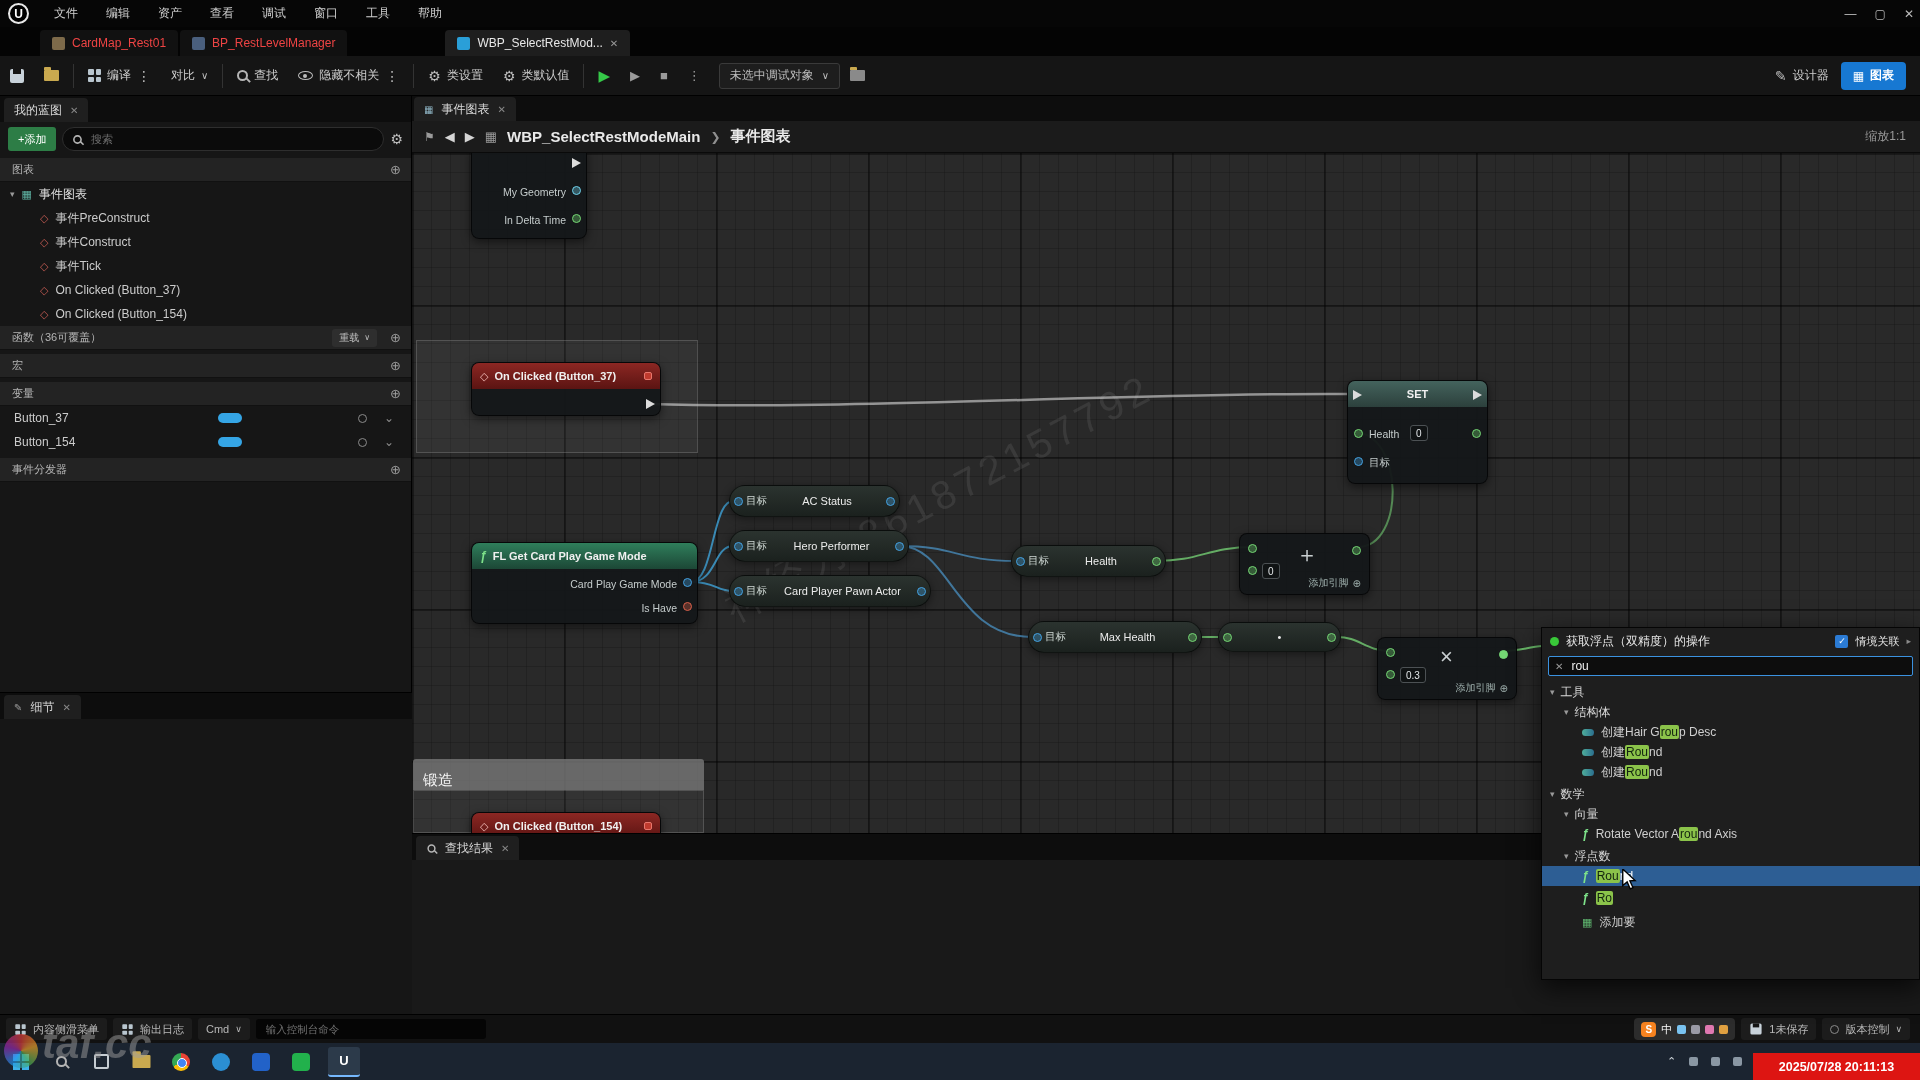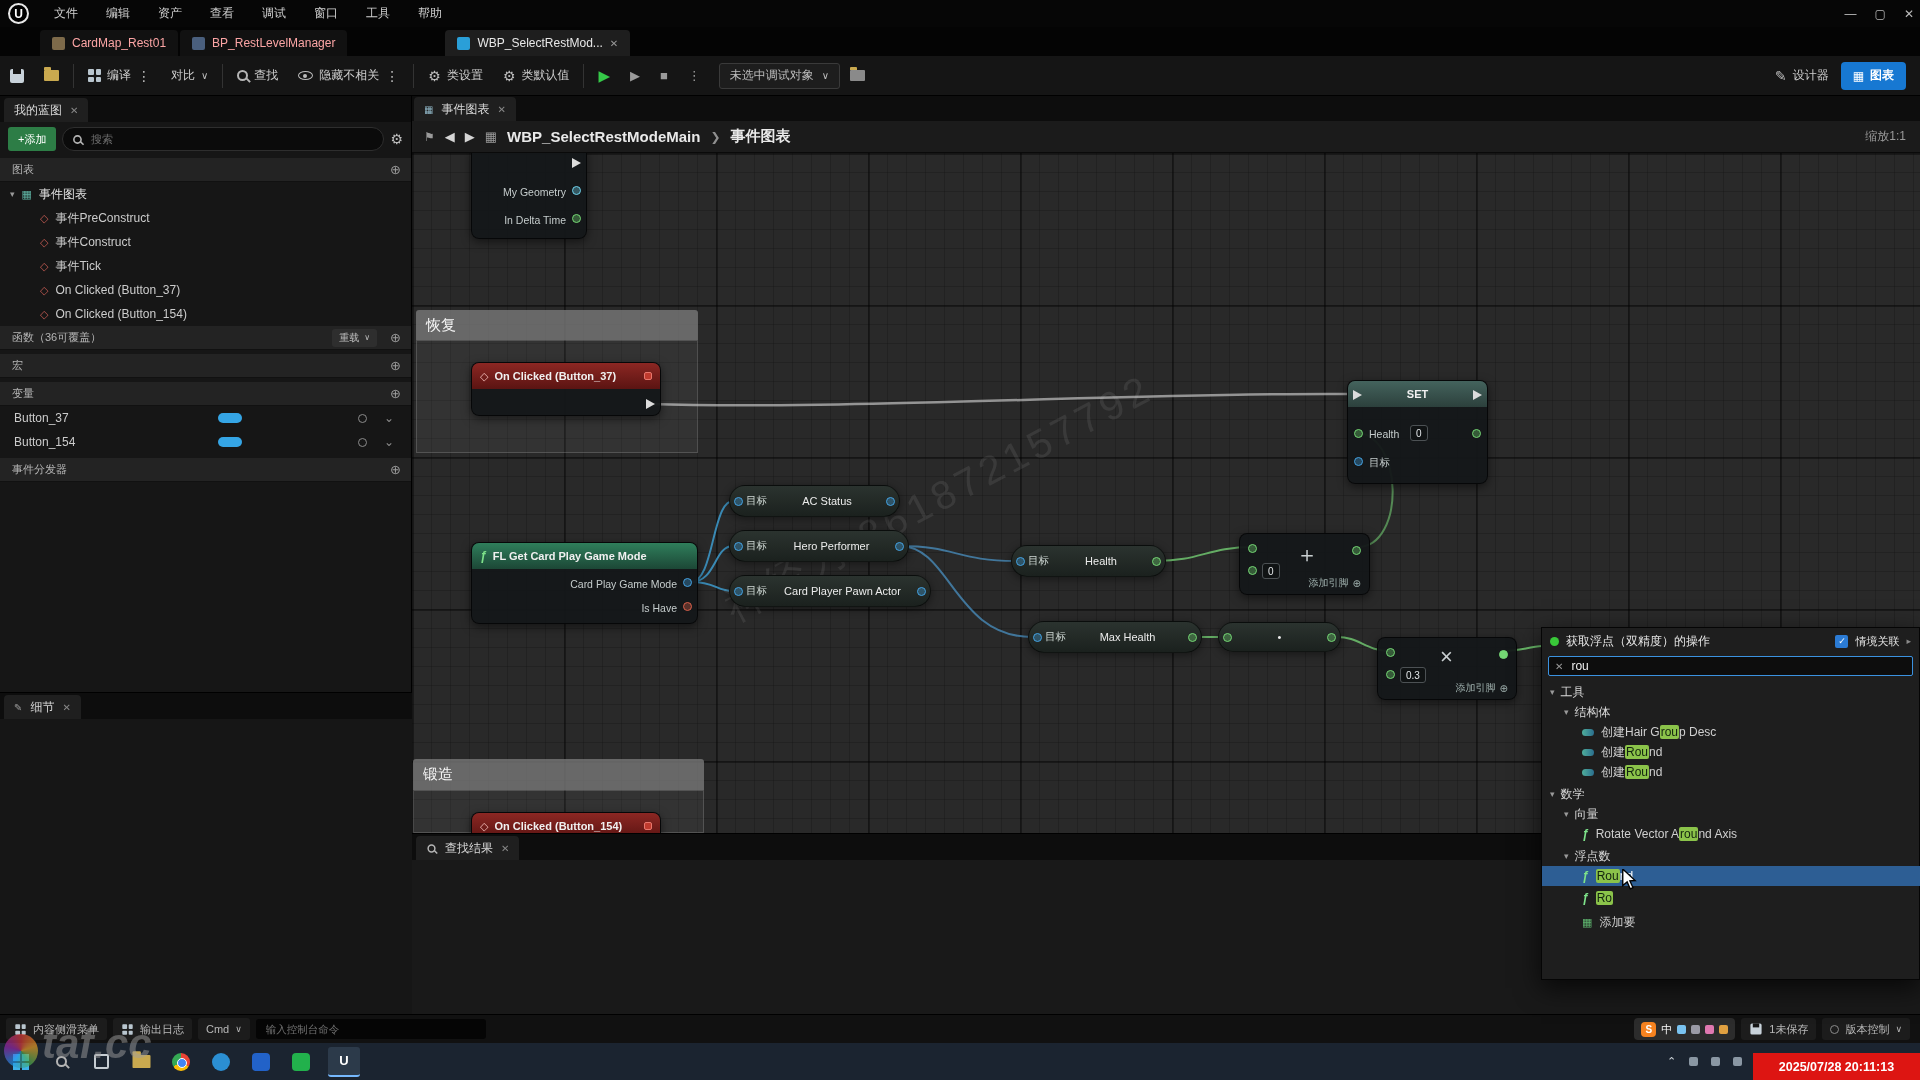--- a/index.html
+++ b/index.html
@@ -7,21 +7,21 @@
   .screen{position:relative;width:1920px;height:1080px;overflow:hidden;background:#101010;color:#ccc;}
   .abs{position:absolute;}
   .flex{display:flex;align-items:center;}
 
   
   .menubar{left:0;top:0;width:1920px;height:27px;background:#060606;display:flex;align-items:center;gap:2px;z-index:4;}
   .uelogo{width:21px;height:21px;border-radius:50%;background:#000;border:2px solid #e8e8e8;color:#fff;font-size:12px;font-weight:bold;display:flex;align-items:center;justify-content:center;margin:0 10px 0 8px;}
   .menu-item{font-size:12px;color:#cfcfcf;padding:0 13px;height:27px;line-height:27px;}
   .winbtns{position:absolute;right:6px;top:0;display:flex;gap:18px;color:#bbb;font-size:12px;height:27px;align-items:center;}
   .tabbar{left:0;top:27px;width:1920px;height:29px;background:#040404;display:flex;align-items:flex-end;z-index:4;}
-  .atab{height:26px;display:flex;align-items:center;gap:7px;padding:0 12px;font-size:12px;color:#fca5a5;background:#111;margin-right:2px;border-radius:4px 4px 0 0;}
+  .atab{height:26px;display:flex;align-items:center;gap:7px;padding:0 12px;font-size:12px;color:#ef4444;background:#111;margin-right:2px;border-radius:4px 4px 0 0;}
   .atab.active{background:#1e1e1e;color:#e8e8e8;}
   .tab-ico{width:13px;height:13px;border-radius:2px;}
   .parentclass{position:absolute;right:10px;top:31px;font-size:11px;color:#8a8a8a;}
   .parentclass b{color:#a8cdef;font-weight:normal;}
 
   .toolbar{left:0;top:56px;width:1920px;height:40px;background:#151515;border-bottom:1px solid #000;display:flex;align-items:center;z-index:4;}
   .tbtn{display:flex;align-items:center;gap:6px;font-size:12px;color:#cfcfcf;padding:0 10px;height:40px;}
   .tsep{width:1px;height:24px;background:#333;margin:0 4px;}
   .tico{font-size:14px;color:#bdbdbd;}
   .lens{width:11px;height:11px;border:2px solid #b5b5b5;border-radius:50%;position:relative;display:inline-block;}
@@ -166,23 +166,20 @@
     <div class="gwm" style="left:700px;top:470px;">神经刀 861872157792</div>
 
     <div class="node" style="left:471px;top:149px;width:116px;height:90px;border-radius:0 0 8px 8px;">
       <span class="xp" style="right:5px;top:8px;"></span>
       <span class="pinlabel" style="right:20px;top:36px;">My Geometry</span>
       <span class="pc lblue" style="right:5px;top:36px;"></span>
       <span class="pinlabel" style="right:20px;top:64px;">In Delta Time</span>
       <span class="pc green" style="right:5px;top:64px;"></span>
     </div>
 
-    <div class="comment-hd" style="left:416px;top:310px;width:282px;height:30px;">
-        <span>恢复</span>
-      </div>
     <div class="comment-bd" style="left:416px;top:340px;width:282px;height:113px;"></div>
 
     <div class="node" style="left:471px;top:362px;width:190px;height:54px;">
       <div class="nhdr hdr-event">
         <span class="evt-d" style="color:#f0b9b4;">◇</span>
         <span>On Clicked (Button_37)</span>
         <span class="deleg"></span>
       </div>
       <span class="xp" style="right:5px;top:36px;"></span>
     </div>
@@ -266,21 +263,21 @@
       <span class="xp" style="left:5px;top:9px;"></span>
       <span class="xp" style="right:5px;top:9px;"></span>
       <span class="pc green" style="left:6px;top:48px;"></span>
       <span class="pinlabel" style="left:21px;top:47px;">Health</span>
       <span class="vb" style="left:62px;top:44px;">0</span>
       <span class="pc green" style="right:6px;top:48px;"></span>
       <span class="pc blue" style="left:6px;top:76px;"></span>
       <span class="pinlabel" style="left:21px;top:75px;">目标</span>
     </div>
 
-    <div class="comment-hd" style="left:413px;top:759px;width:291px;height:31px;">
+    <div class="comment-hd" style="left:413px;top:759px;width:291px;height:31px;align-items:flex-end;">
         <span>锻造</span>
       </div>
     <div class="comment-bd" style="left:413px;top:790px;width:291px;height:43px;"></div>
 
     <div class="node" style="left:471px;top:812px;width:190px;height:54px;">
       <div class="nhdr hdr-event">
         <span class="evt-d" style="color:#f0b9b4;">◇</span>
         <span>On Clicked (Button_154)</span>
         <span class="deleg"></span>
       </div>

